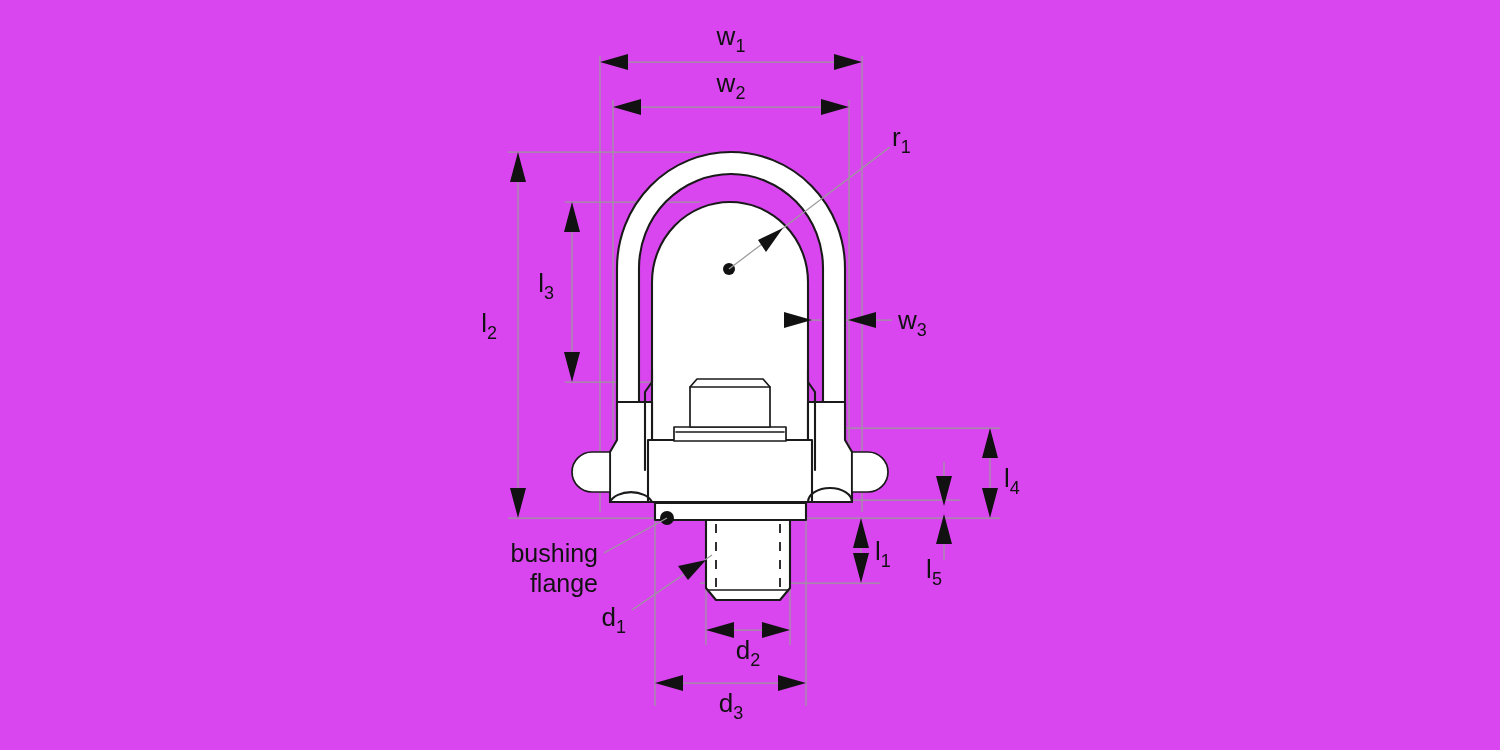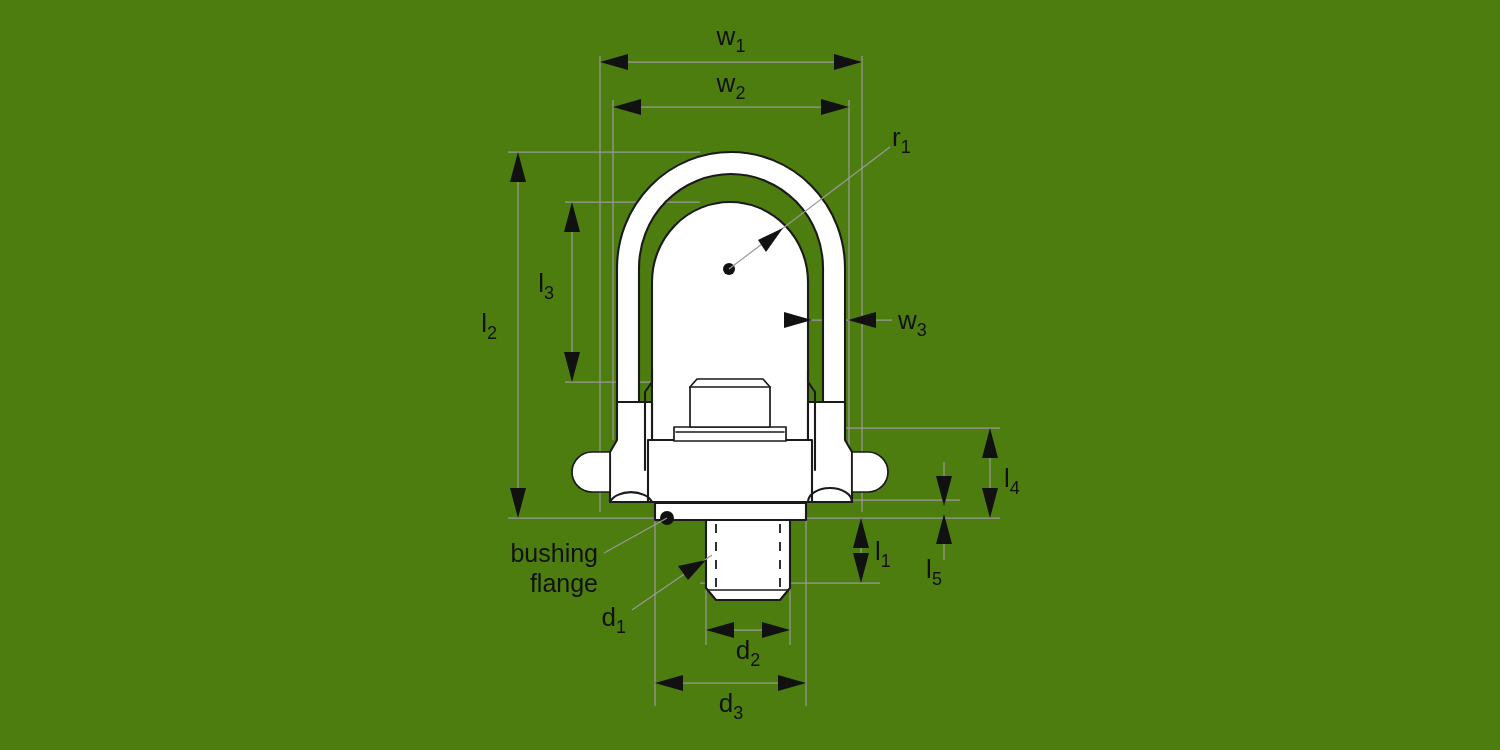--- a/index.html
+++ b/index.html
@@ -10,21 +10,21 @@
   body {
     width: 1500px;
     height: 750px;
     font-family: "Liberation Sans", sans-serif;
     overflow: hidden;
   }
   #drawing-root {
     position: relative;
     width: 1500px;
     height: 750px;
-    background: #4d7c0f;
+    background: #d946ef;
   }
   svg#technical-drawing {
     display: block;
     width: 1500px;
     height: 750px;
   }
   
   .part-outline {
     fill: #ffffff;
     stroke: #1a1a1a;

